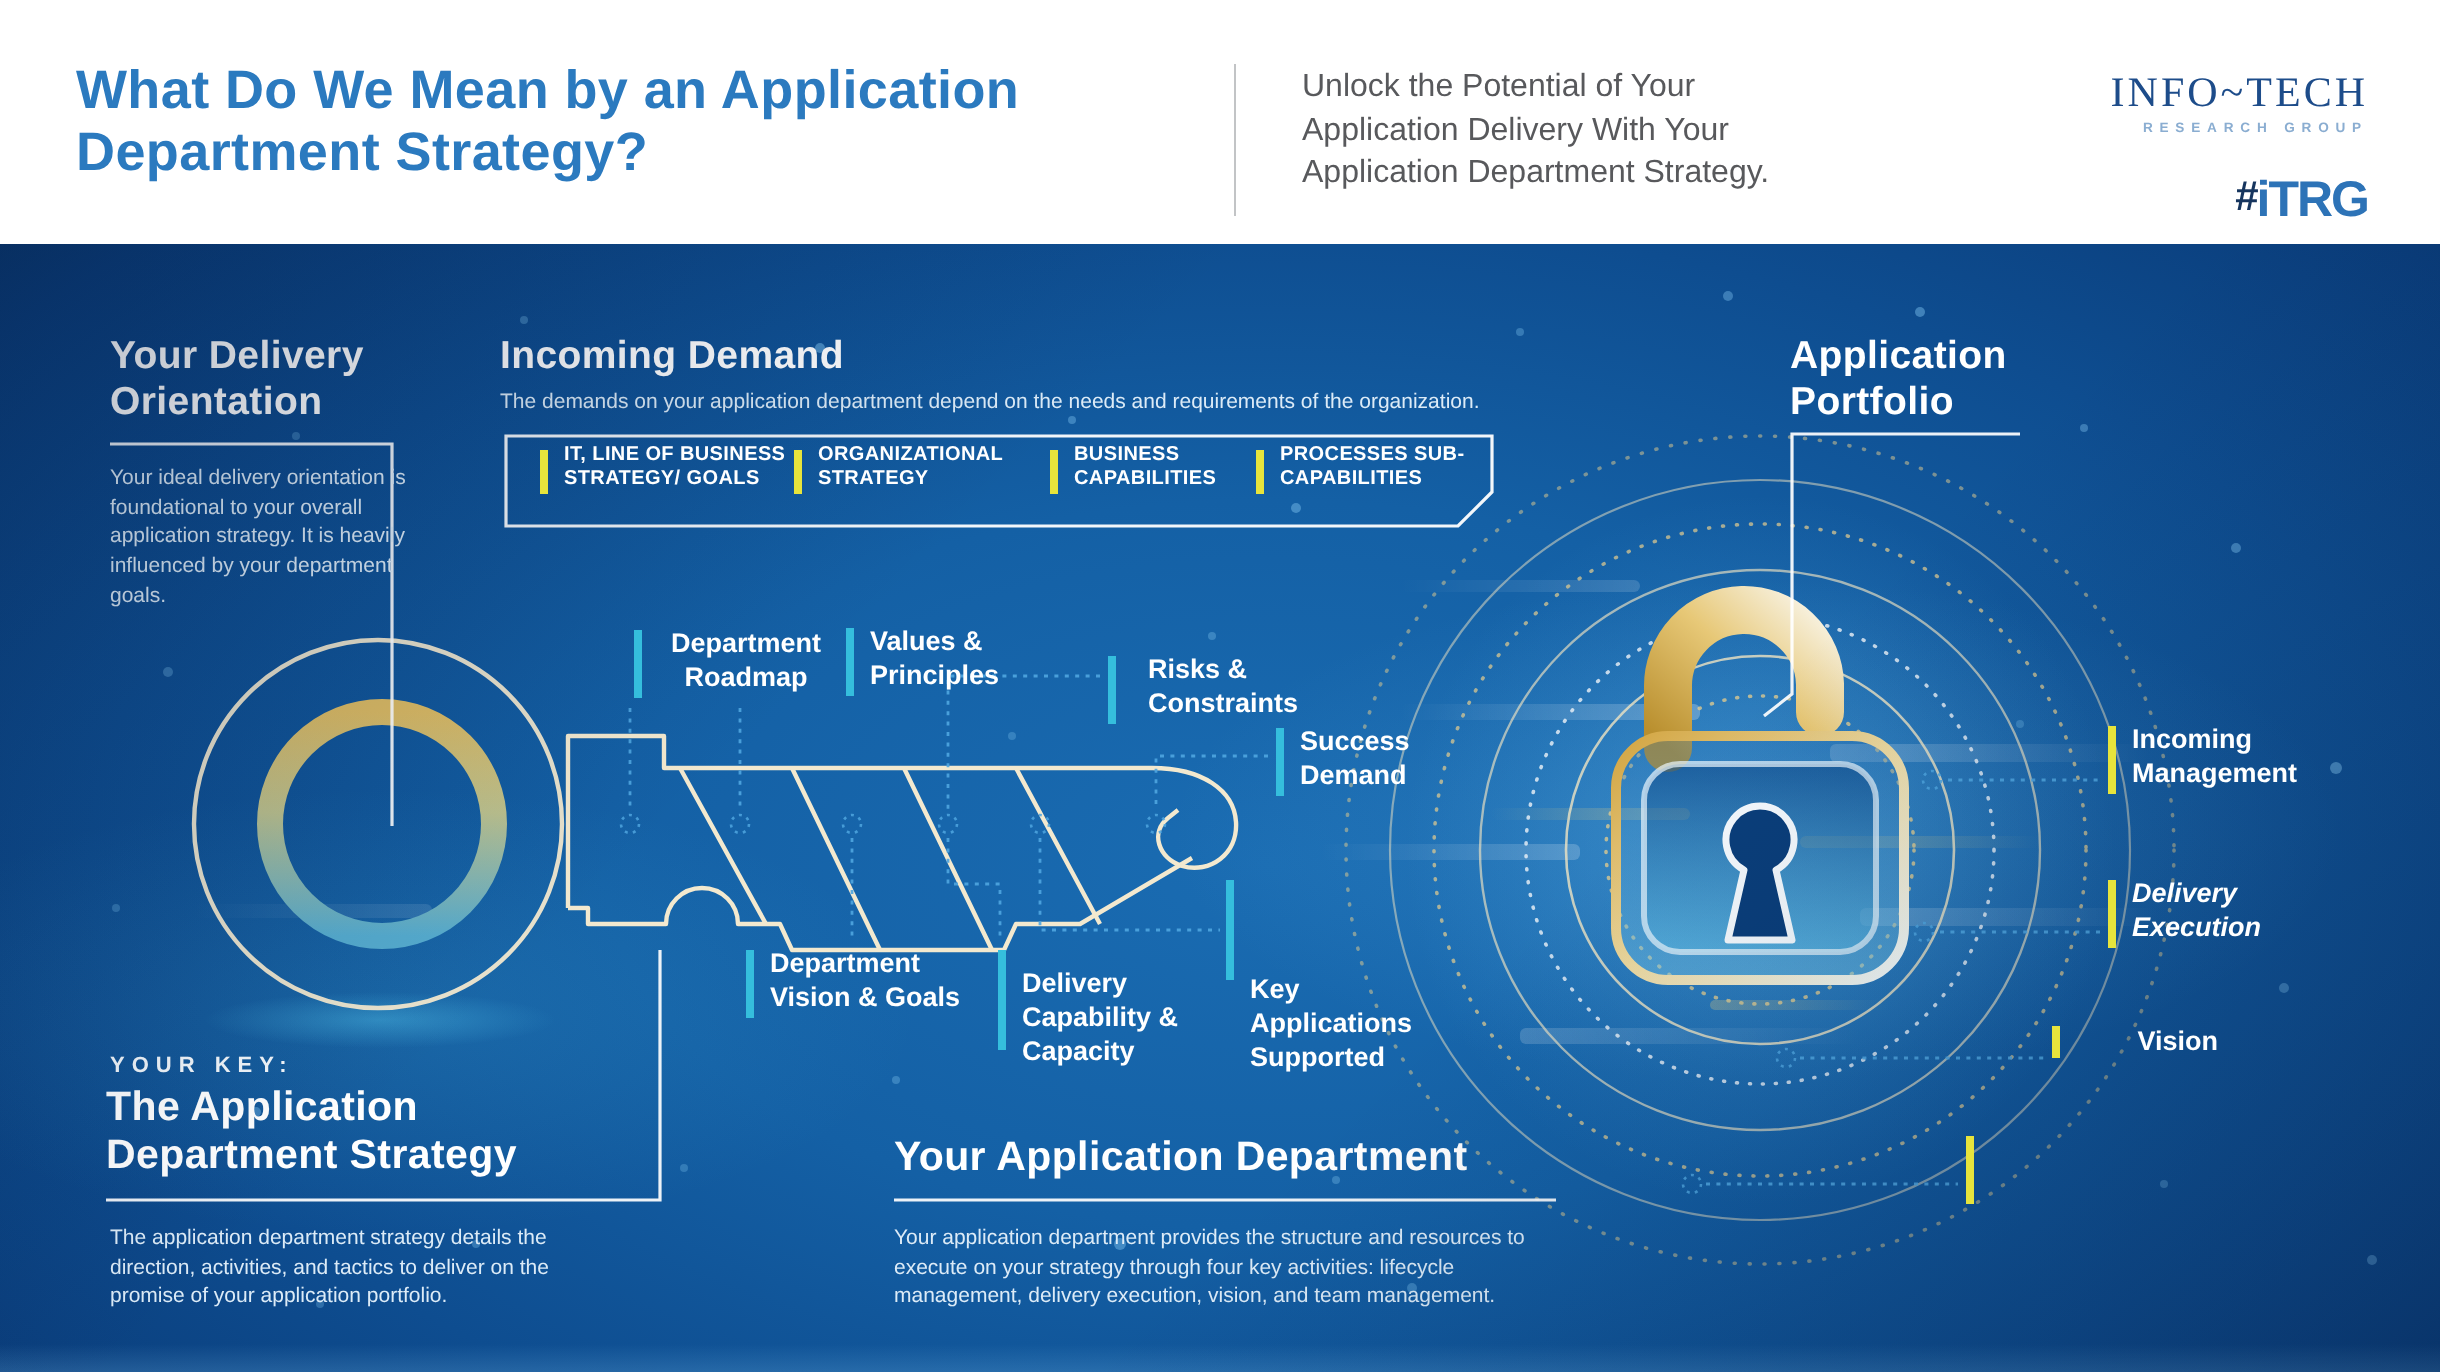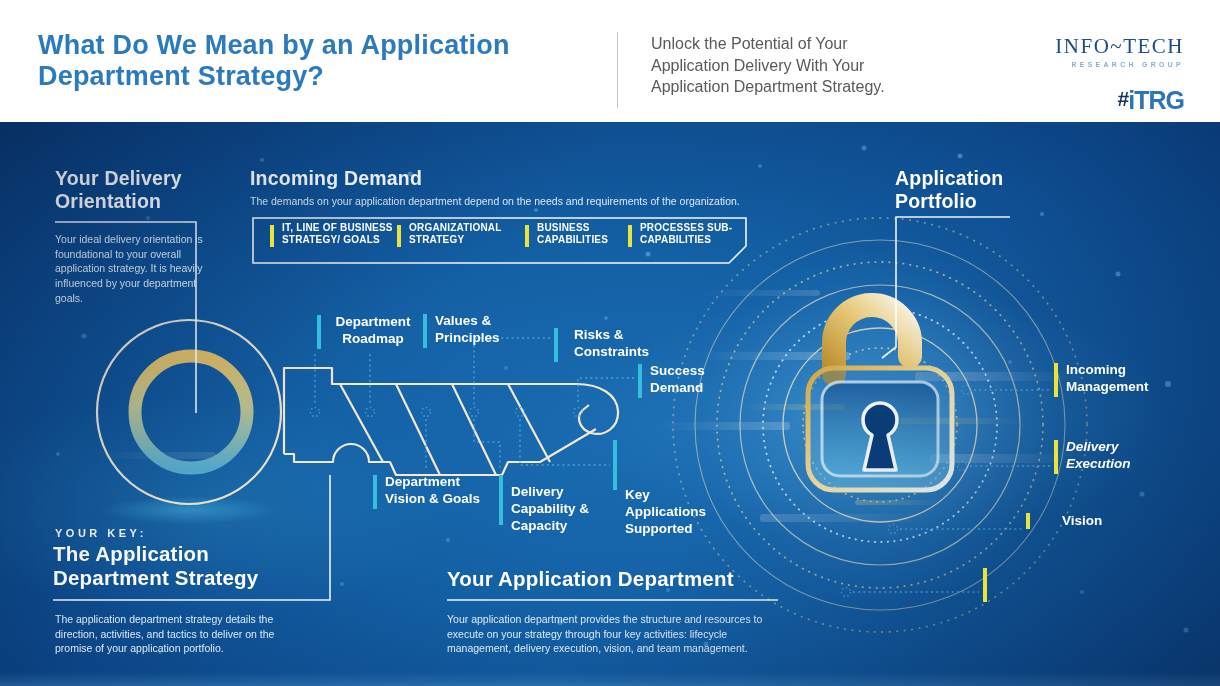--- a/index.html
+++ b/index.html
@@ -250,21 +250,21 @@
     <div class="bar bar-c" style="left:499px;top:353px;height:50px;"></div>
     <div class="lbl key-lbl" style="left:511px;top:361px;width:84px;">Delivery Capability &amp; Capacity</div>
     <div class="bar bar-c" style="left:613px;top:318px;height:50px;"></div>
     <div class="lbl key-lbl" style="left:625px;top:328px;width:96px;margin-top:36px;">Key Applications Supported</div>
 
     <div class="bar bar-y" style="left:1054px;top:241px;height:34px;"></div>
     <div class="lbl key-lbl" style="left:1066px;top:239px;width:100px;">Incoming Management</div>
     <div class="bar bar-y" style="left:1054px;top:318px;height:34px;"></div>
     <div class="lbl key-lbl" style="left:1066px;top:316px;width:80px;font-style:italic;">Delivery Execution</div>
     <div class="bar bar-y" style="left:1026px;top:391px;height:16px;"></div>
-    <div class="lbl key-lbl" style="left:1062px;top:390px;width:70px;">Vision</div>
+    <div class="lbl key-lbl" style="left:1039px;top:390px;width:70px;text-align:right;">Vision</div>
     <div class="bar bar-y" style="left:983px;top:446px;height:34px;"></div>
 
     <div class="lbl kicker" style="left:55px;top:405px;">YOUR KEY:</div>
     <h2 class="lbl big-title" style="left:53px;top:420px;width:245px;">The Application Department Strategy</h2>
     <p class="lbl body-copy" style="left:55px;top:490px;width:240px;">The application department strategy details the direction, activities, and tactics to deliver on the promise of your application portfolio.</p>
 
     <h2 class="lbl big-title" style="left:447px;top:445px;width:350px;">Your Application Department</h2>
     <p class="lbl body-copy" style="left:447px;top:490px;width:342px;">Your application department provides the structure and resources to execute on your strategy through four key activities: lifecycle management, delivery execution, vision, and team management.</p>
 
   </div>

